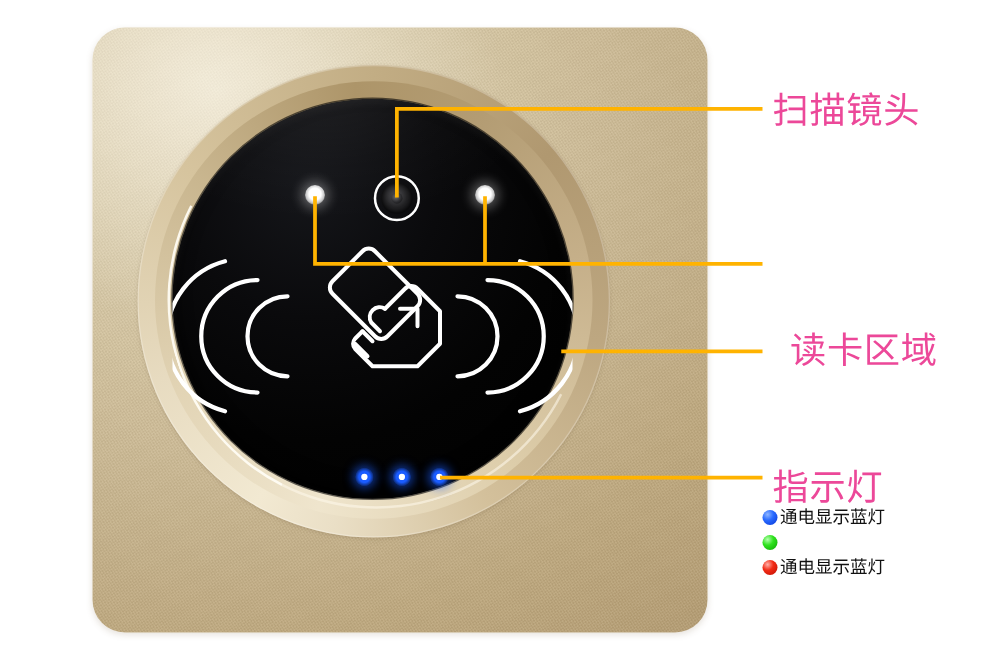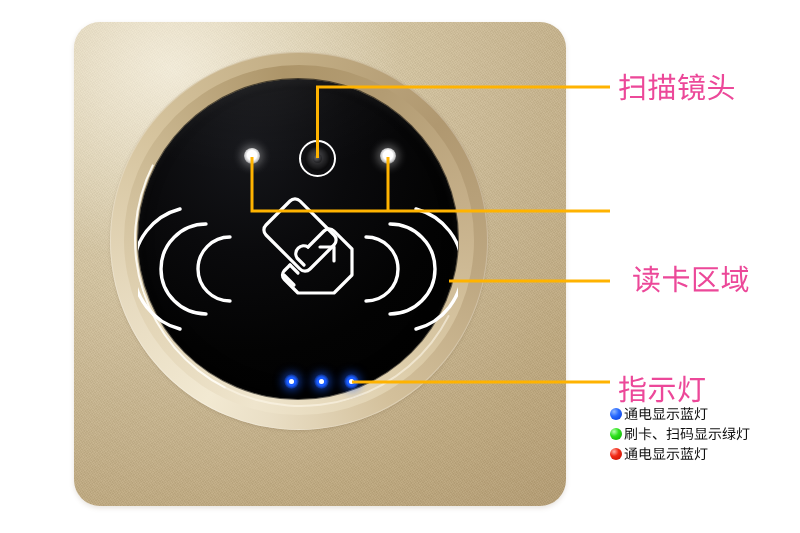--- a/index.html
+++ b/index.html
@@ -353,21 +353,20 @@
 
   <div class="callout c-led">指示灯</div>
 
   <div class="legend">
     <div class="legend-row">
       <span class="legend-dot blue"></span>
       <span class="legend-text">通电显示蓝灯</span>
     </div>
     <div class="legend-row">
       <span class="legend-dot green"></span>
-      <span class="legend-text">刷卡、扫码显示绿灯</span>
     </div>
     <div class="legend-row">
       <span class="legend-dot red"></span>
       <span class="legend-text">通电显示蓝灯</span>
     </div>
   </div>
 
 </div>
 
 </body></html>

